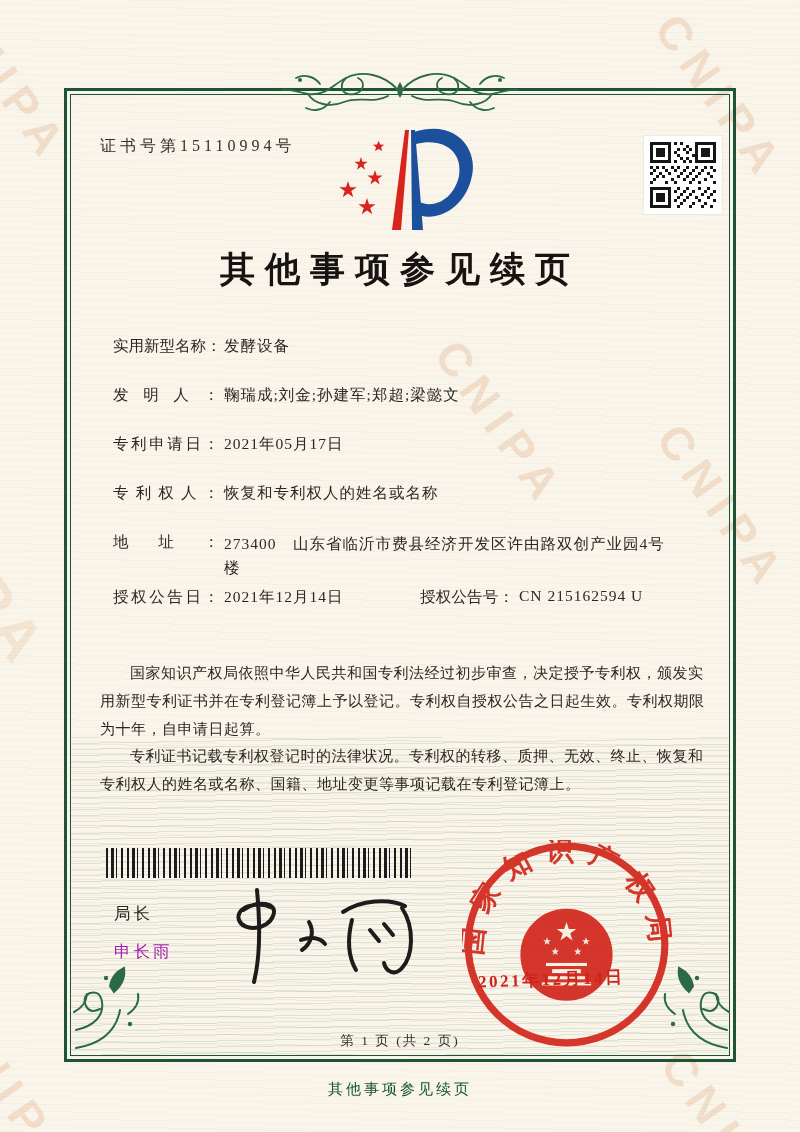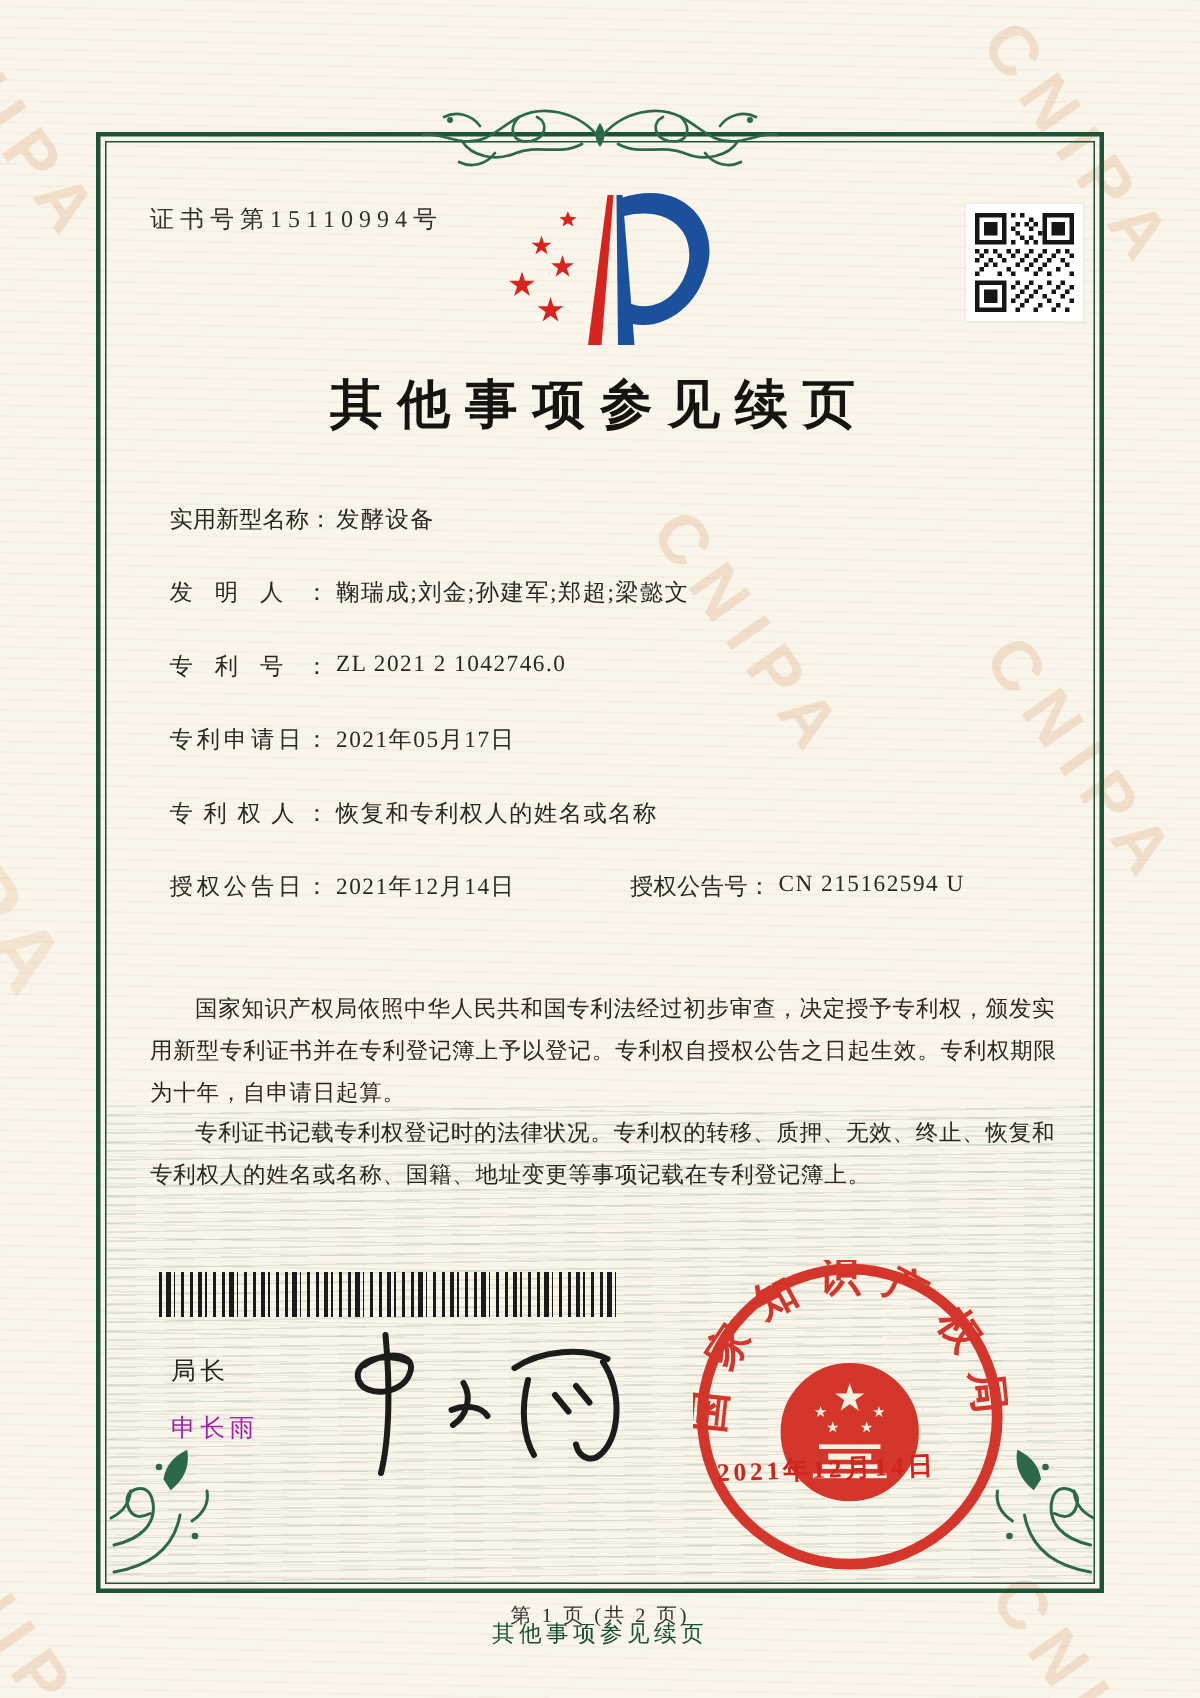--- a/index.html
+++ b/index.html
@@ -98,21 +98,21 @@
       #1b1b1b 15px 17px, transparent 17px 21px);
   }
   .officer-title{position:absolute;left:114px;top:903px;font-size:16.5px;letter-spacing:3px;color:#2b2722;}
   .officer-name{position:absolute;left:114px;top:941px;font-size:16.5px;letter-spacing:3px;color:#a21caf;}
   .signature{position:absolute;left:205px;top:882px;}
   .seal{position:absolute;left:462px;top:840px;width:210px;height:210px;}
   .seal-date{
     position:absolute;left:478px;top:968px;font-size:17px;color:#cf241c;
     letter-spacing:2.5px;transform:rotate(-2deg);white-space:nowrap;font-weight:bold;
   }
-  .page-info{position:absolute;left:0;right:0;top:1032px;text-align:center;font-size:13.5px;letter-spacing:2px;color:#33302b;margin-top:36px;}
+  .page-info{position:absolute;left:0;right:0;top:1032px;text-align:center;font-size:13.5px;letter-spacing:2px;color:#33302b;}
   .continuation{position:absolute;left:0;right:0;top:1080px;text-align:center;font-size:15px;letter-spacing:3px;color:#14532d;}
 </style>
 </head>
 <body>
 
 <span class="wm" style="left:-28px;top:-14px;">CNIPA</span>
 <span class="wm" style="left:688px;top:4px;">CNIPA</span>
 <span class="wm" style="left:468px;top:330px;">CNIPA</span>
 <span class="wm big" style="left:-70px;top:452px;">CNIPA</span>
 <span class="wm" style="left:690px;top:414px;">CNIPA</span>
@@ -190,27 +190,27 @@
 <div class="doc-title">其他事项参见续页</div>
 
 <div class="fields">
   <div class="frow">
     <span class="flabel">实用新型名称：</span><span class="fvalue">发酵设备</span>
   </div>
   <div class="frow">
     <span class="flabel">发明人：</span><span class="fvalue">鞠瑞成;刘金;孙建军;郑超;梁懿文</span>
   </div>
   <div class="frow">
-    <span class="flabel">专利号：</span><span class="fvalue">ZL 2021 2 1042746.0</span>
-  </div>
-  <div class="frow">
     <span class="flabel">专利申请日：</span><span class="fvalue">2021年05月17日</span>
   </div>
   <div class="frow">
     <span class="flabel">专利权人：</span><span class="fvalue">恢复和专利权人的姓名或名称</span>
+  </div>
+  <div class="frow addr-row">
+    <span class="flabel">地址：</span><span class="fvalue">273400　山东省临沂市费县经济开发区许由路双创产业园4号楼</span>
   </div>
   <div class="frow grant-row">
     <span class="flabel">授权公告日：</span><span class="fvalue">2021年12月14日</span>
     <span class="grant-pair2">
       <span class="flabel" style="width:94px;">授权公告号：</span><span class="fvalue">CN 215162594 U</span>
     </span>
   </div>
 </div>
 
 <div class="paragraphs">

